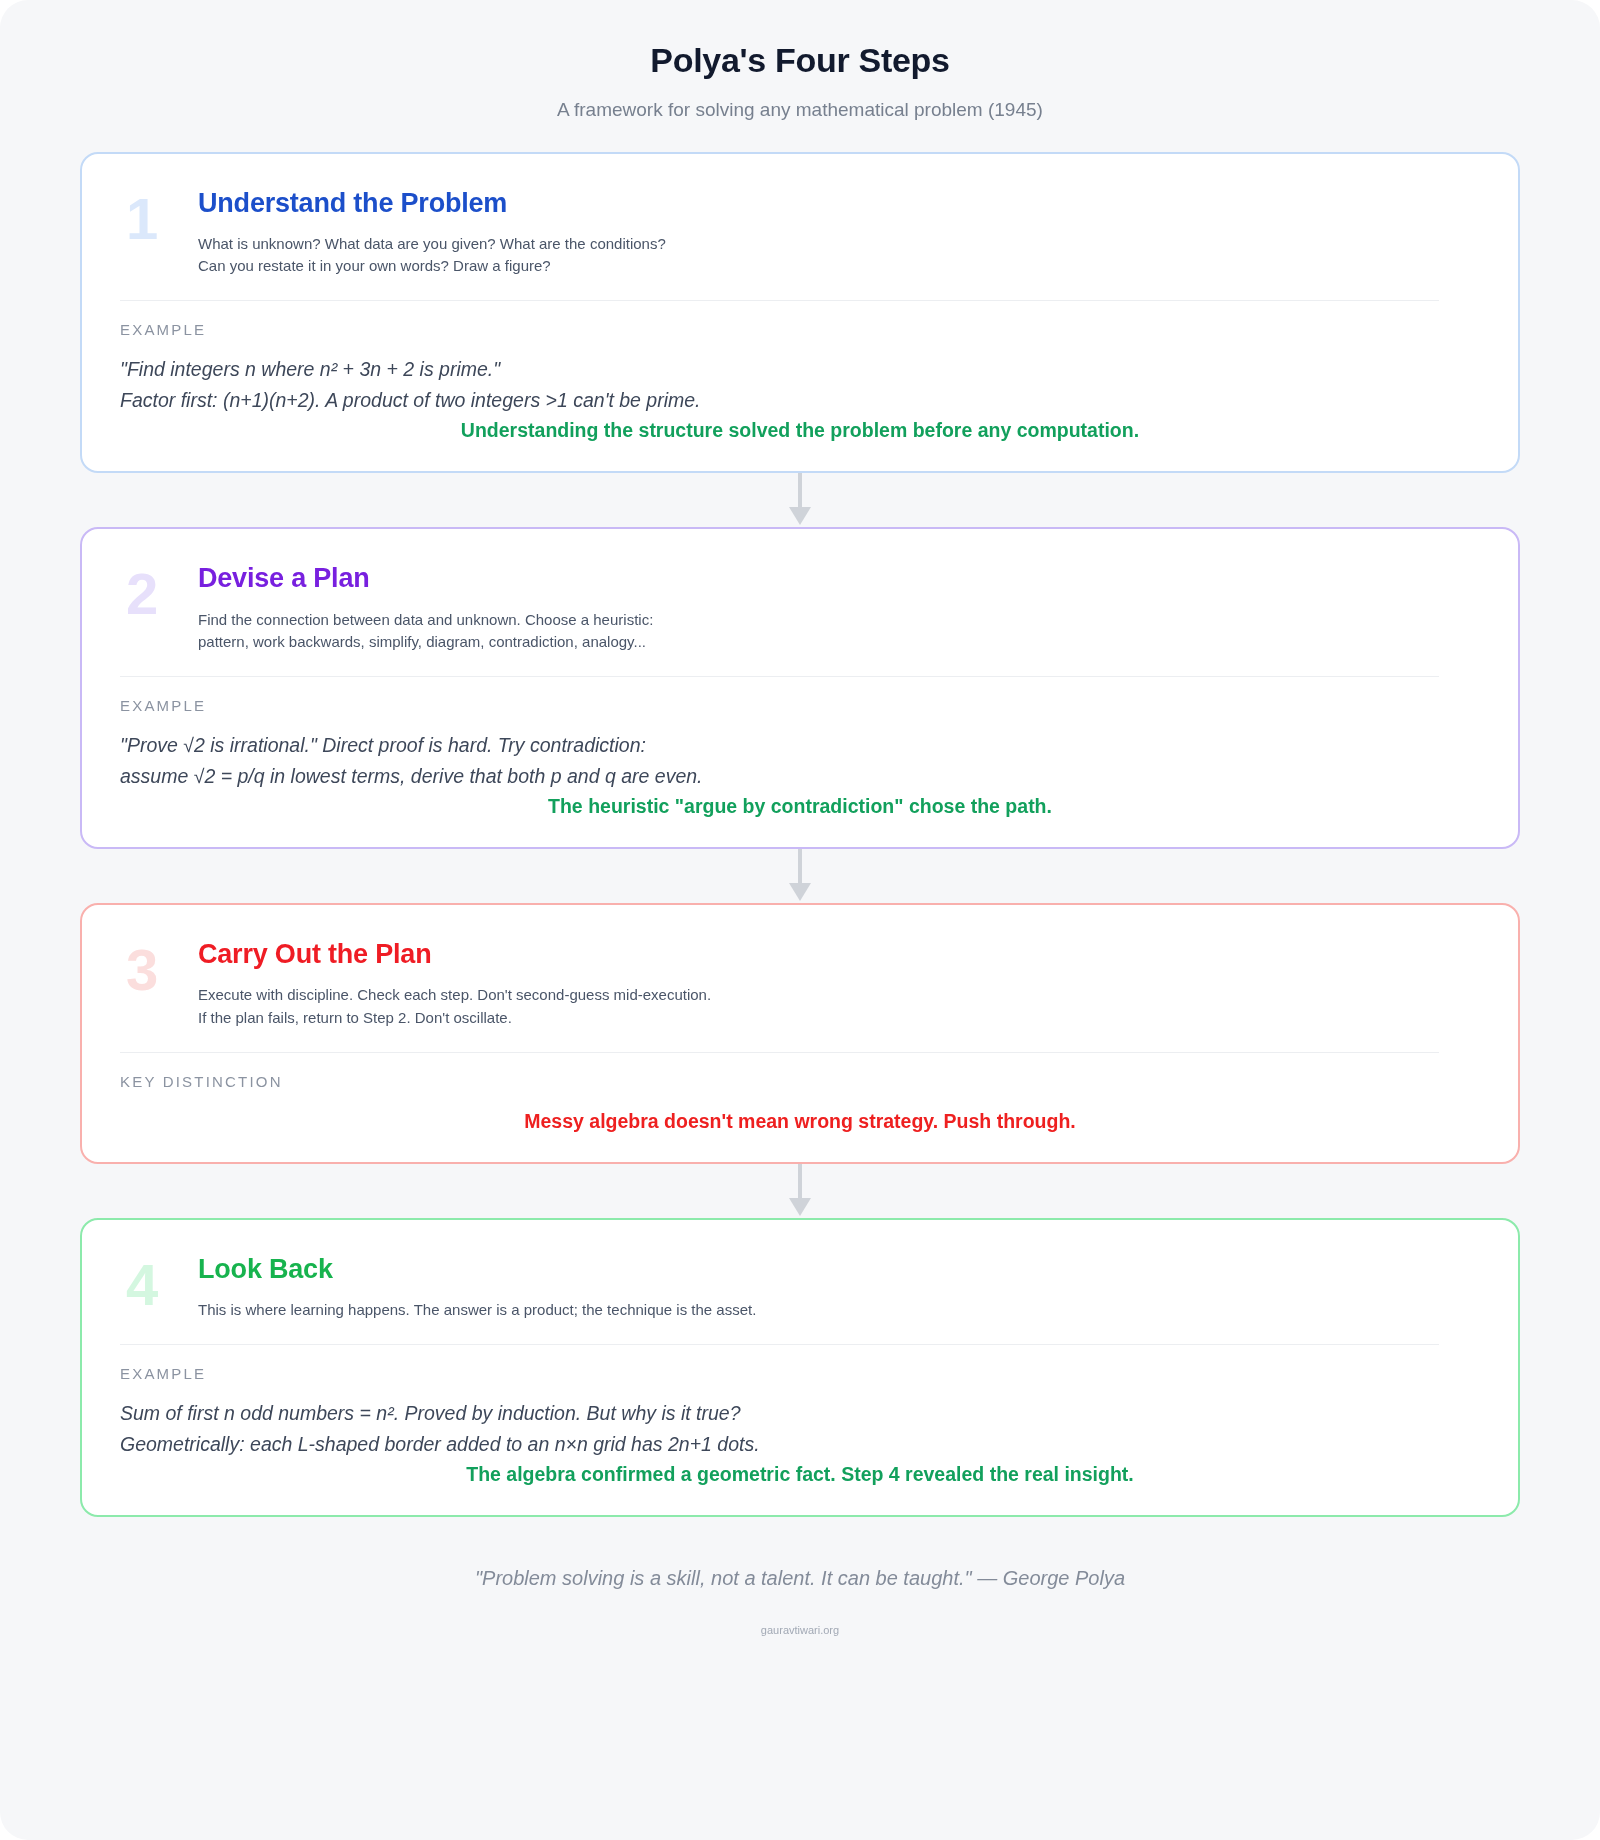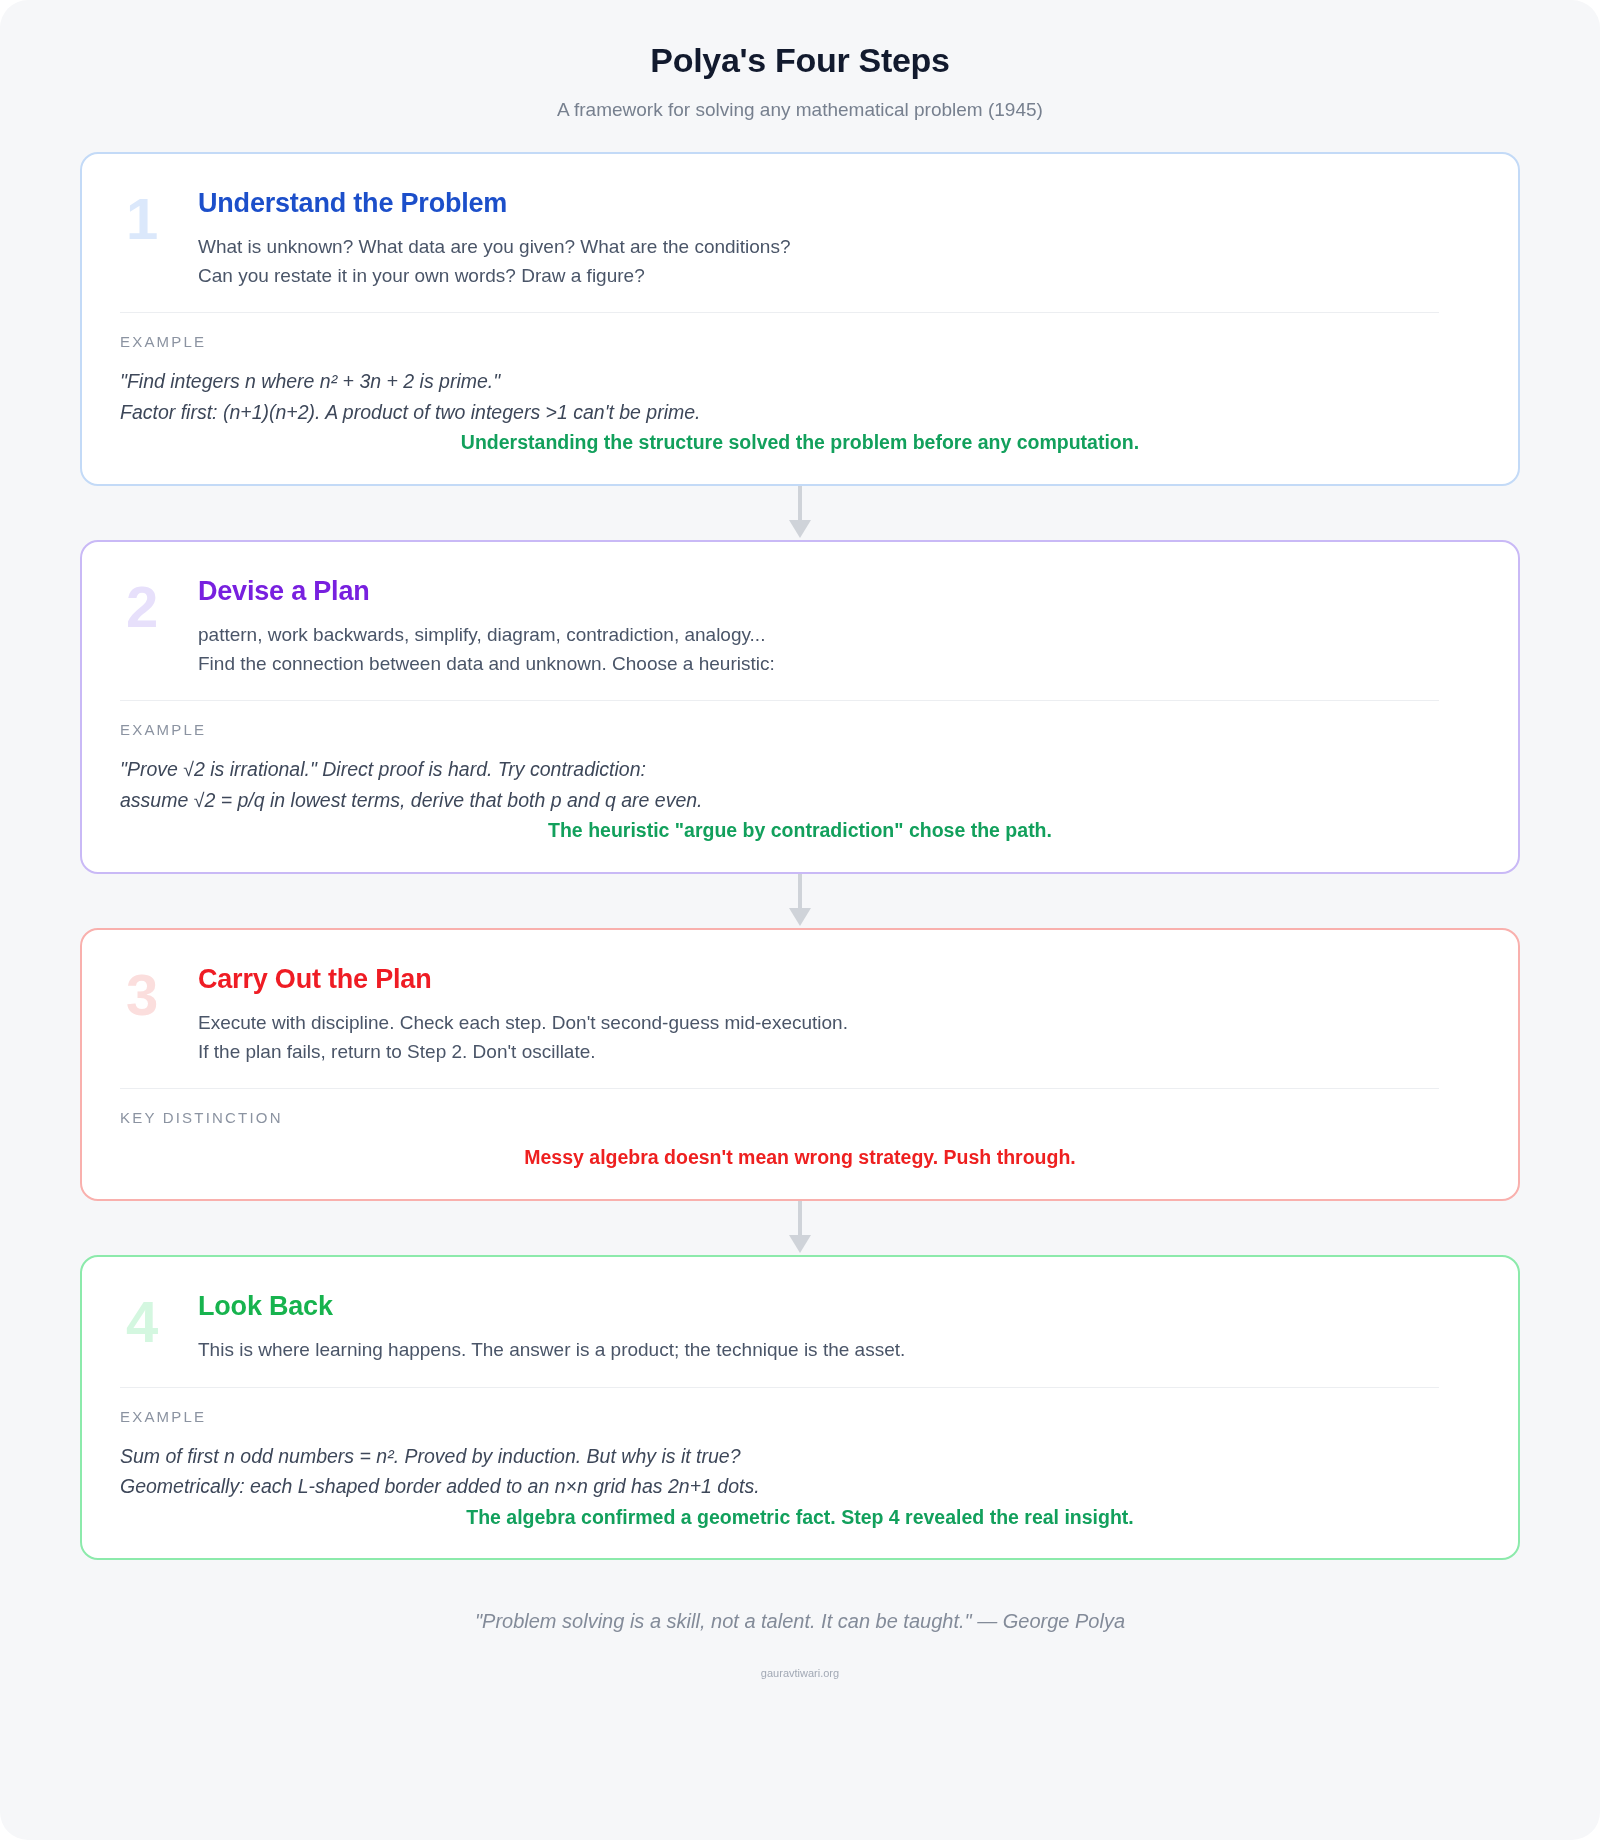--- a/index.html
+++ b/index.html
@@ -88,21 +88,21 @@
     line-height: 1.15;
     letter-spacing: -0.2px;
     margin: 0 0 14px 0;
   }
   .c1 .step-title { color: #1c4fca; }
   .c2 .step-title { color: #7820df; }
   .c3 .step-title { color: #ef1c24; }
   .c4 .step-title { color: #17b34e; }
 
   .step-line {
-    font-size: 19px;
+    font-size: 15px;
     color: #4a5568;
     line-height: 1.52;
     margin: 0;
   }
 
   .divider {
     height: 1px;
     background: #eceef1;
     margin: 22px 0 20px 0;
     width: 97%;
@@ -198,22 +198,22 @@
         <rect x="11" y="0" width="4" height="36" fill="#cfd3d9"></rect>
         <polygon points="2,34 24,34 13,52" fill="#cfd3d9"></polygon>
       </svg>
     </div>
 
     <div class="card c2">
       <div class="card-head">
         <div class="step-num">2</div>
         <div class="head-text">
           <div class="step-title">Devise a Plan</div>
+          <p class="step-line">Find the connection between data and unknown. Choose a heuristic:</p>
           <p class="step-line">pattern, work backwards, simplify, diagram, contradiction, analogy...</p>
-          <p class="step-line">Find the connection between data and unknown. Choose a heuristic:</p>
         </div>
       </div>
       <div class="divider"></div>
       <p class="ex-label">EXAMPLE</p>
       <p class="ex-line">"Prove √2 is irrational." Direct proof is hard. Try contradiction:</p>
       <p class="ex-line">assume √2 = p/q in lowest terms, derive that both p and q are even.</p>
       <p class="ex-concl">The heuristic "argue by contradiction" chose the path.</p>
     </div>
 
     <div class="connector">

